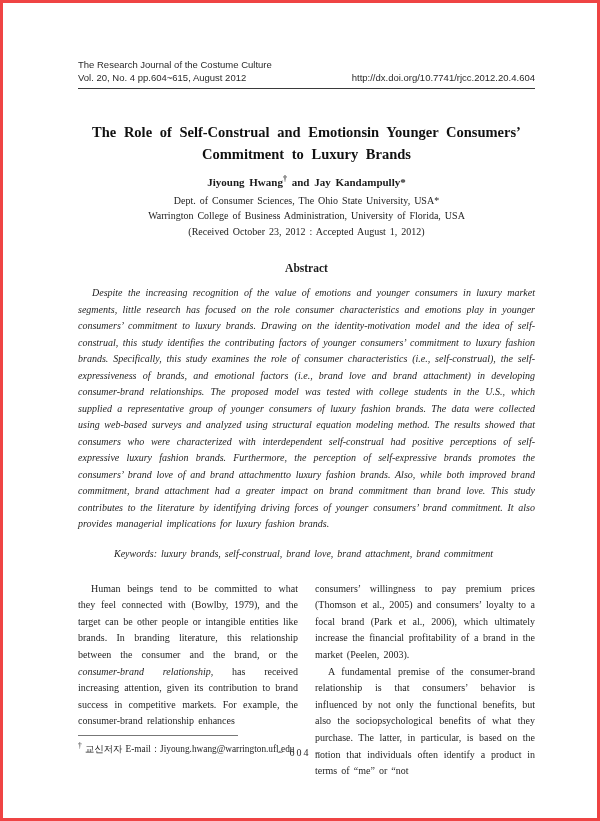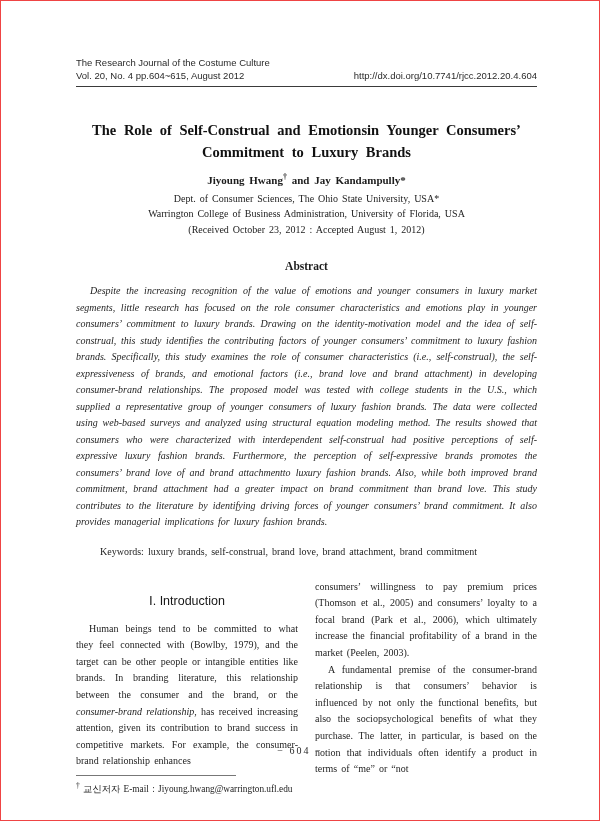--- a/index.html
+++ b/index.html
@@ -2,21 +2,21 @@
 <html><head>
 <meta charset="utf-8">
 <style>
   html, body { margin: 0; padding: 0; background: #f6f7f8; }
   .page {
     position: relative;
     width: 600px;
     height: 821px;
     margin: 0 auto;
     background: #ffffff;
-    border: 1px solid #ef4444;
+    border: 3px solid #ef4444;
     box-sizing: border-box;
     padding: 0 62px 0 75px;
     overflow: hidden;
     color: #1c1c1c;
     font-family: "Liberation Serif", "DejaVu Serif", serif;
   }
   
   .journal-header {
     display: flex;
     justify-content: space-between;
@@ -70,21 +70,22 @@
     font-size: 10px;
     line-height: 16.5px;
     text-align: justify;
     text-indent: 14px;
     word-spacing: 1.6px;
     color: #1e1e1e;
     font-style: italic;
   }
   .keywords {
     margin-top: 15px;
-    margin-left: 24px;
+    margin-left: 36px;
+    font-style: italic;
     font-size: 10px;
     word-spacing: 1.5px;
     color: #1e1e1e;
   }
   
   .columns {
     display: flex;
     gap: 17px;
     margin-top: 22px;
   }
@@ -164,21 +165,20 @@
   </div>
 
   <div class="abstract-heading">Abstract</div>
 
   <div class="abstract-body">Despite the increasing recognition of the value of emotions and younger consumers in luxury market segments, little research has focused on the role consumer characteristics and emotions play in younger consumers’ commitment to luxury brands. Drawing on the identity-motivation model and the idea of self-construal, this study identifies the contributing factors of younger consumers’ commitment to luxury fashion brands. Specifically, this study examines the role of consumer characteristics (i.e., self-construal), the self-expressiveness of brands, and emotional factors (i.e., brand love and brand attachment) in developing consumer-brand relationships. The proposed model was tested with college students in the U.S., which supplied a representative group of younger consumers of luxury fashion brands. The data were collected using web-based surveys and analyzed using structural equation modeling method. The results showed that consumers who were characterized with interdependent self-construal had positive perceptions of self-expressive luxury fashion brands. Furthermore, the perception of self-expressive brands promotes the consumers’ brand love of and brand attachmentto luxury fashion brands. Also, while both improved brand commitment, brand attachment had a greater impact on brand commitment than brand love. This study contributes to the literature by identifying driving forces of younger consumers’ brand commitment. It also provides managerial implications for luxury fashion brands.</div>
 
   <div class="keywords">Keywords: luxury brands, self-construal, brand love, brand attachment, brand commitment</div>
 
   <div class="columns">
     <div class="col">
-      <div class="section-heading">Ⅰ. Introduction</div>
       <p class="indent"><span>Human beings tend to be committed to what they feel connected with (Bowlby, 1979), and the target can be other people or intangible entities like brands. In branding literature, this relationship between the consumer and the brand, or the </span><em class="brand">consumer-brand relationship</em><span>, has received increasing attention, given its contribution to brand success in competitive markets. For example, the consumer-brand relationship enhances</span></p>
       <div class="footnote">
         <div class="footnote-rule"></div>
         <div class="footnote-text"><sup>†</sup> <span>교신저자 E-mail : Jiyoung.hwang@warrington.ufl.edu</span></div>
       </div>
     </div>
     <div class="col">
       <p>consumers’ willingness to pay premium prices (Thomson et al., 2005) and consumers’ loyalty to a focal brand (Park et al., 2006), which ultimately increase the financial profitability of a brand in the market (Peelen, 2003).</p>
       <p class="indent">A fundamental premise of the consumer-brand relationship is that consumers’ behavior is influenced by not only the functional benefits, but also the sociopsychological benefits of what they purchase. The latter, in particular, is based on the notion that individuals often identify a product in terms of “me” or “not</p>
     </div>

